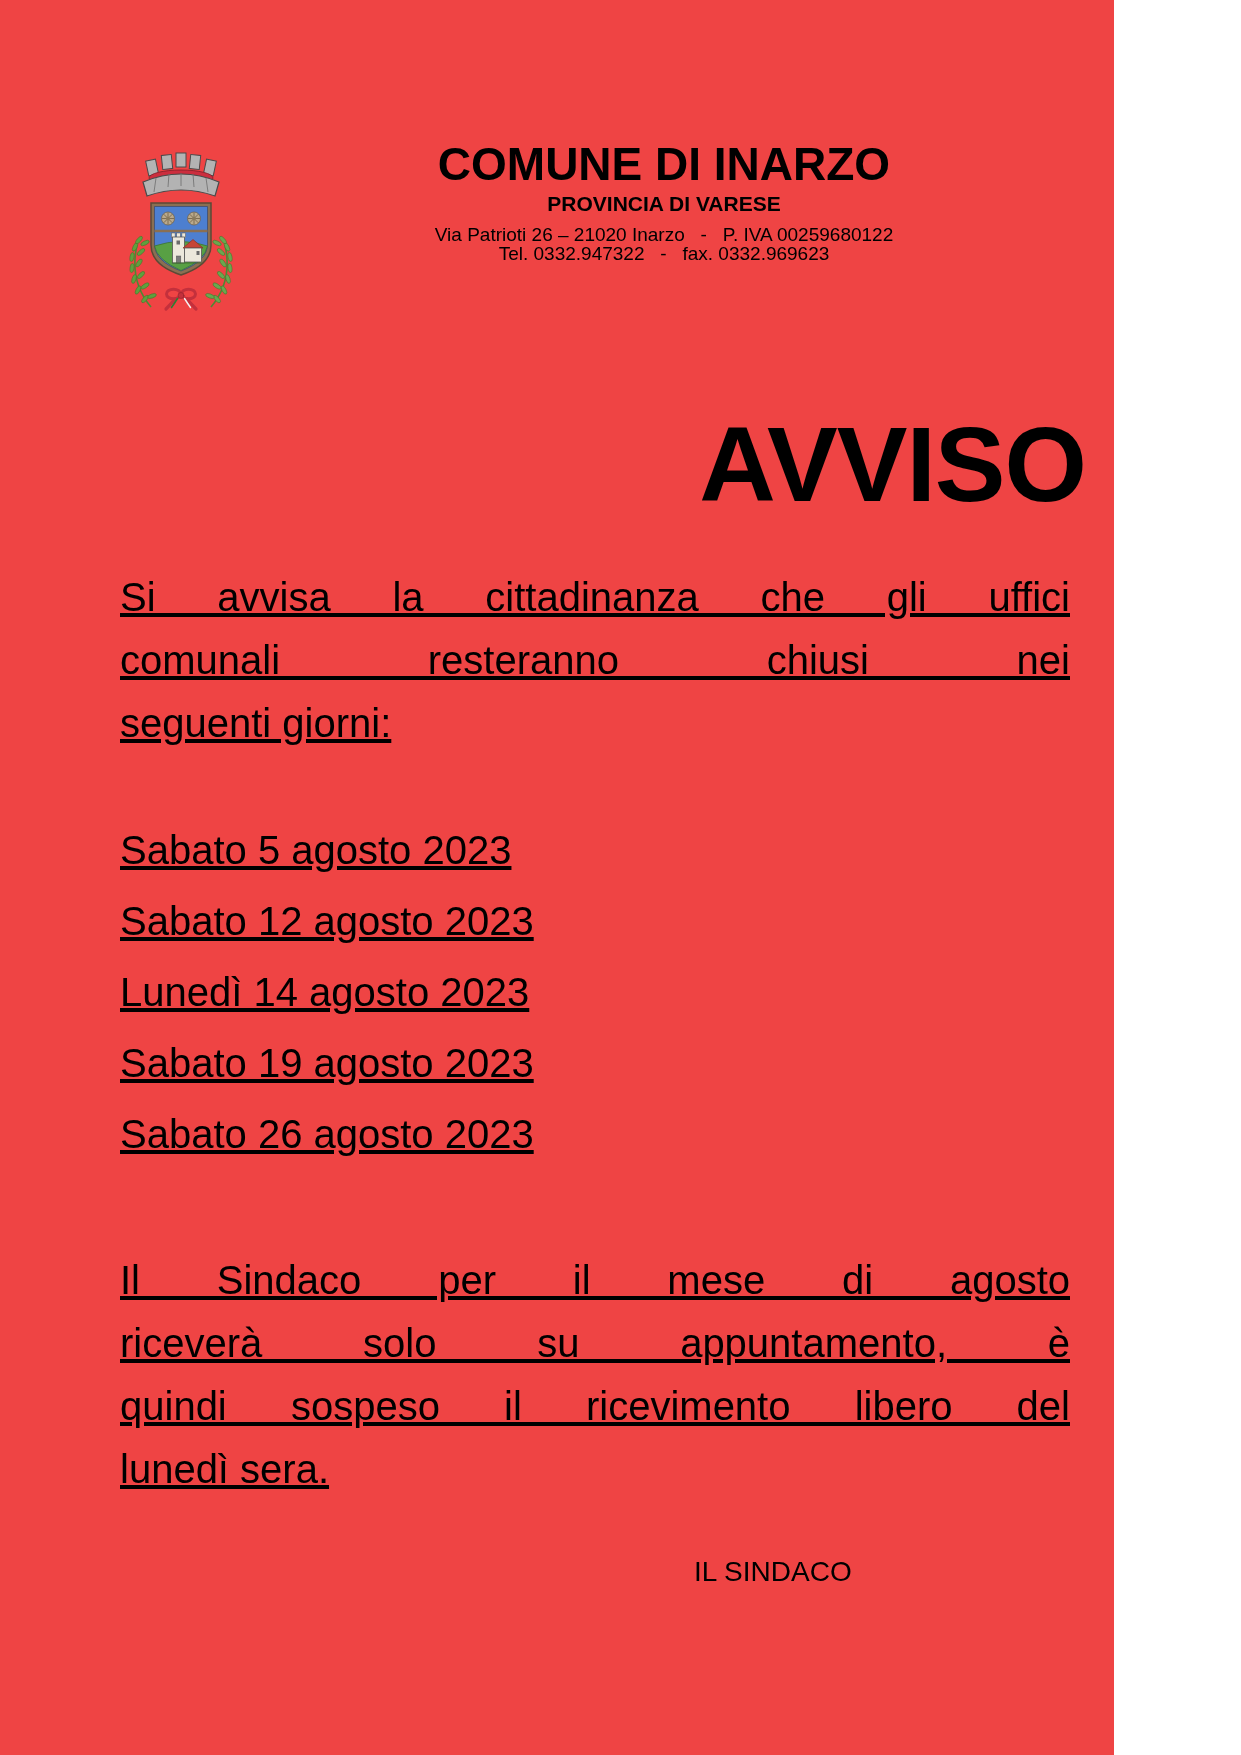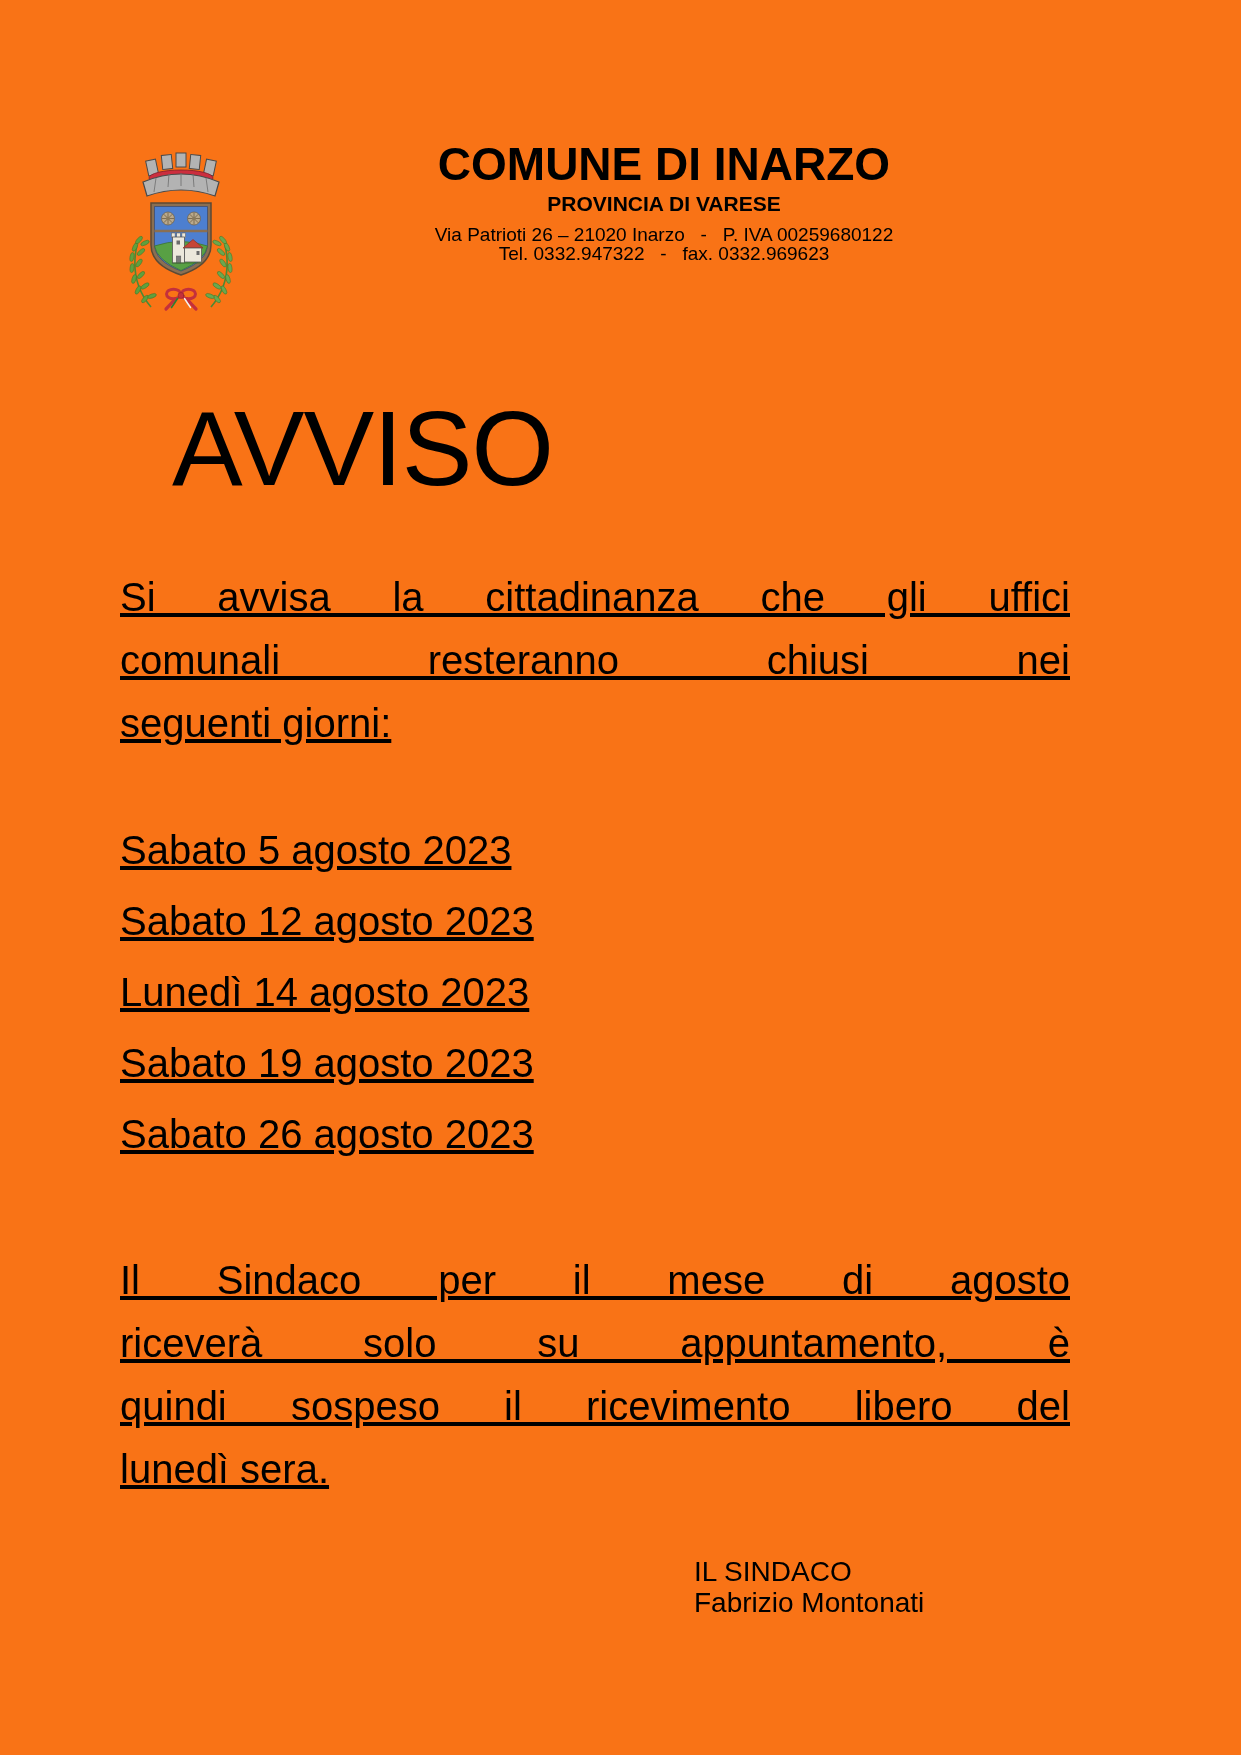--- a/index.html
+++ b/index.html
@@ -1,20 +1,20 @@
 <!DOCTYPE html>
 <html><head>
 <meta charset="utf-8">
 <style>
   html, body { margin: 0; padding: 0; background: #ffffff; }
   .page {
     position: relative;
-    width: 1241px;
+    width: 1114px;
     height: 1755px;
-    background: #f97316;
+    background: #ef4444;
     color: #000000;
     font-family: "Liberation Sans", sans-serif;
     overflow: hidden;
   }
 
   
   .crest {
     position: absolute;
     left: 111px;
     top: 147px;
@@ -49,25 +49,25 @@
   }
   .contact.first { margin-top: 9px; }
   .pec-link { color: #000000; text-decoration: underline; }
 
   
   .title {
     position: absolute;
     left: 120px;
     top: 392px;
     width: 950px;
-    margin: 0;
+    margin: 16px;
     font-size: 106px;
-    font-weight: 400;
+    font-weight: 700;
     line-height: 112px;
-    text-align: left;
+    text-align: right;
     text-indent: 52px;
     letter-spacing: -1px;
   }
 
   
   .bodytext {
     position: absolute;
     left: 120px;
     width: 950px;
     font-size: 40px;
@@ -217,16 +217,15 @@
 
   <section class="bodytext mayor">
     <div class="line stretch">Il Sindaco per il mese di agosto</div>
     <div class="line stretch">riceverà solo su appuntamento, è</div>
     <div class="line stretch">quindi sospeso il ricevimento libero del</div>
     <div class="line">lunedì sera.</div>
   </section>
 
   <div class="signature">
     <div>IL SINDACO</div>
-    <div>Fabrizio Montonati</div>
   </div>
 
 </div>
 
 </body></html>

